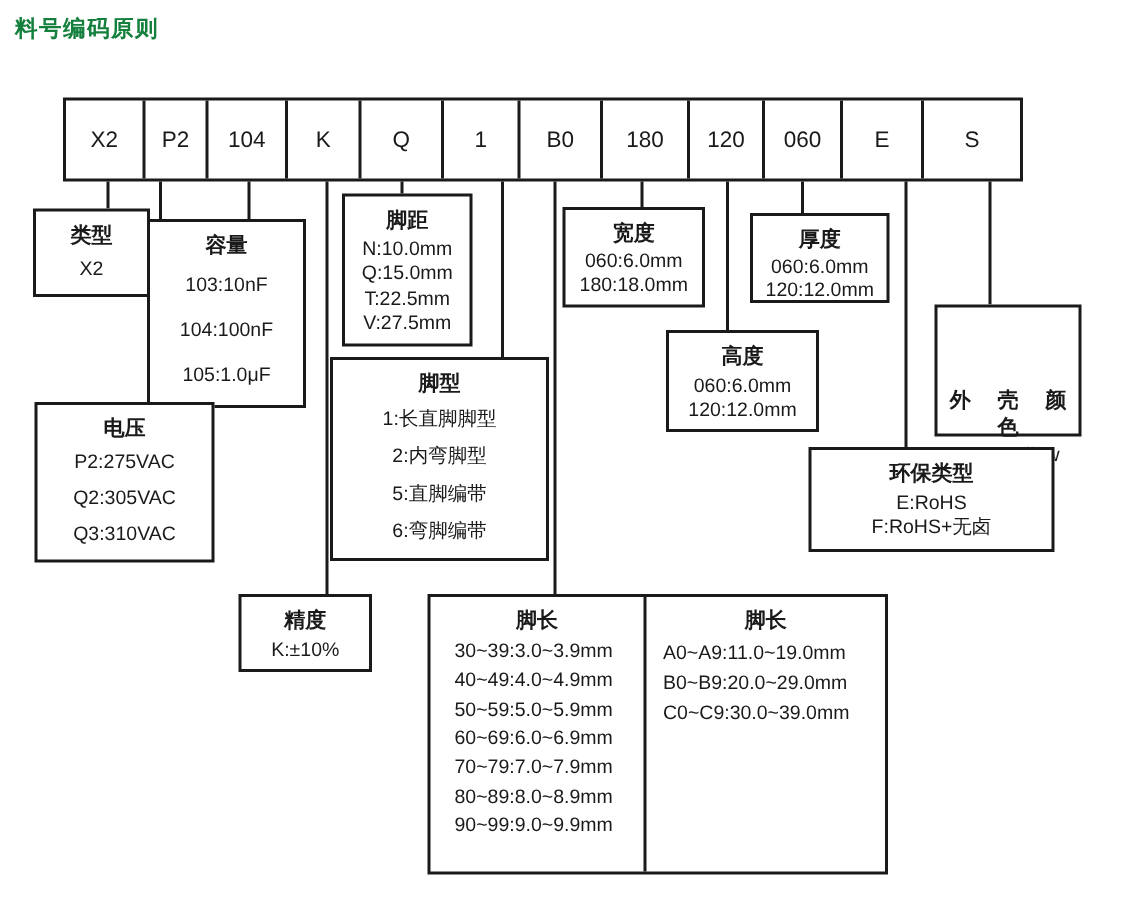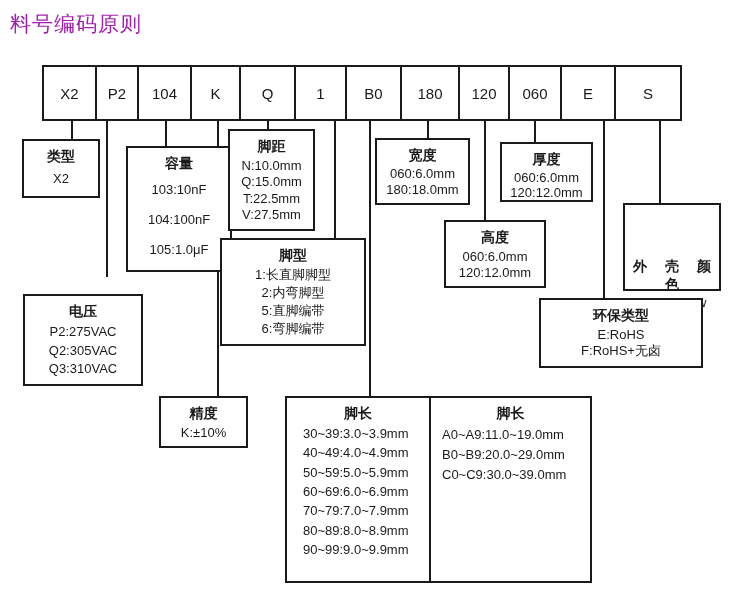--- a/index.html
+++ b/index.html
@@ -3,21 +3,21 @@
 <meta charset="utf-8">
 <style>
   html,body{margin:0;padding:0;}
   body{
     width:750px;height:605px;position:relative;background:#ffffff;
     font-family:"Liberation Sans","DejaVu Sans",sans-serif;
     color:#1a1a1a;overflow:hidden;
   }
   .page-title{
     position:absolute;left:10px;top:10px;
-    font-size:21px;font-weight:normal;color:#a21caf;letter-spacing:1px;
+    font-size:15px;font-weight:bold;color:#15803d;letter-spacing:1px;
   }
   
   .code-row{
     position:absolute;left:42px;top:65px;width:640px;height:56px;
     display:flex;border:2px solid #1a1a1a;box-sizing:border-box;background:#fff;
   }
   .code-cell{
     display:flex;align-items:center;justify-content:center;
     font-size:15px;box-sizing:border-box;border-left:2px solid #1a1a1a;
   }
@@ -77,43 +77,43 @@
 <div class="conn" style="left:484px;top:121px;height:99px"></div>
 <div class="conn" style="left:534px;top:121px;height:21px"></div>
 <div class="conn" style="left:603px;top:121px;height:177px"></div>
 <div class="conn" style="left:659px;top:121px;height:82px"></div>
 
 <div class="dbox" style="left:22px;top:139px;width:78px;height:59px">
   <div class="bt">类型</div>
   <div class="bi">X2</div>
 </div>
 
-<div class="dbox" style="left:126px;top:146px;width:106px;height:126px">
+<div class="dbox" style="left:98px;top:146px;width:106px;height:126px">
   <div class="bt">容量</div>
   <div class="bi">103:10nF</div>
   <div class="bi">104:100nF</div>
   <div class="bi">105:1.0μF</div>
 </div>
 
-<div class="dbox" style="left:23px;top:294px;width:120px;height:92px">
+<div class="dbox" style="left:23px;top:268px;width:120px;height:107px">
   <div class="bt">电压</div>
   <div class="bi">P2:275VAC</div>
   <div class="bi">Q2:305VAC</div>
   <div class="bi">Q3:310VAC</div>
 </div>
 
 <div class="dbox" style="left:228px;top:129px;width:87px;height:102px">
   <div class="bt">脚距</div>
   <div class="bi">N:10.0mm</div>
   <div class="bi">Q:15.0mm</div>
   <div class="bi">T:22.5mm</div>
   <div class="bi">V:27.5mm</div>
 </div>
 
-<div class="dbox" style="left:220px;top:238px;width:146px;height:108px">
+<div class="dbox" style="left:220px;top:238px;width:146px;height:136px">
   <div class="bt">脚型</div>
   <div class="bi">1:长直脚脚型</div>
   <div class="bi">2:内弯脚型</div>
   <div class="bi">5:直脚编带</div>
   <div class="bi">6:弯脚编带</div>
 </div>
 
 <div class="dbox" style="left:375px;top:138px;width:95px;height:67px">
   <div class="bt">宽度</div>
   <div class="bi">060:6.0mm</div>

